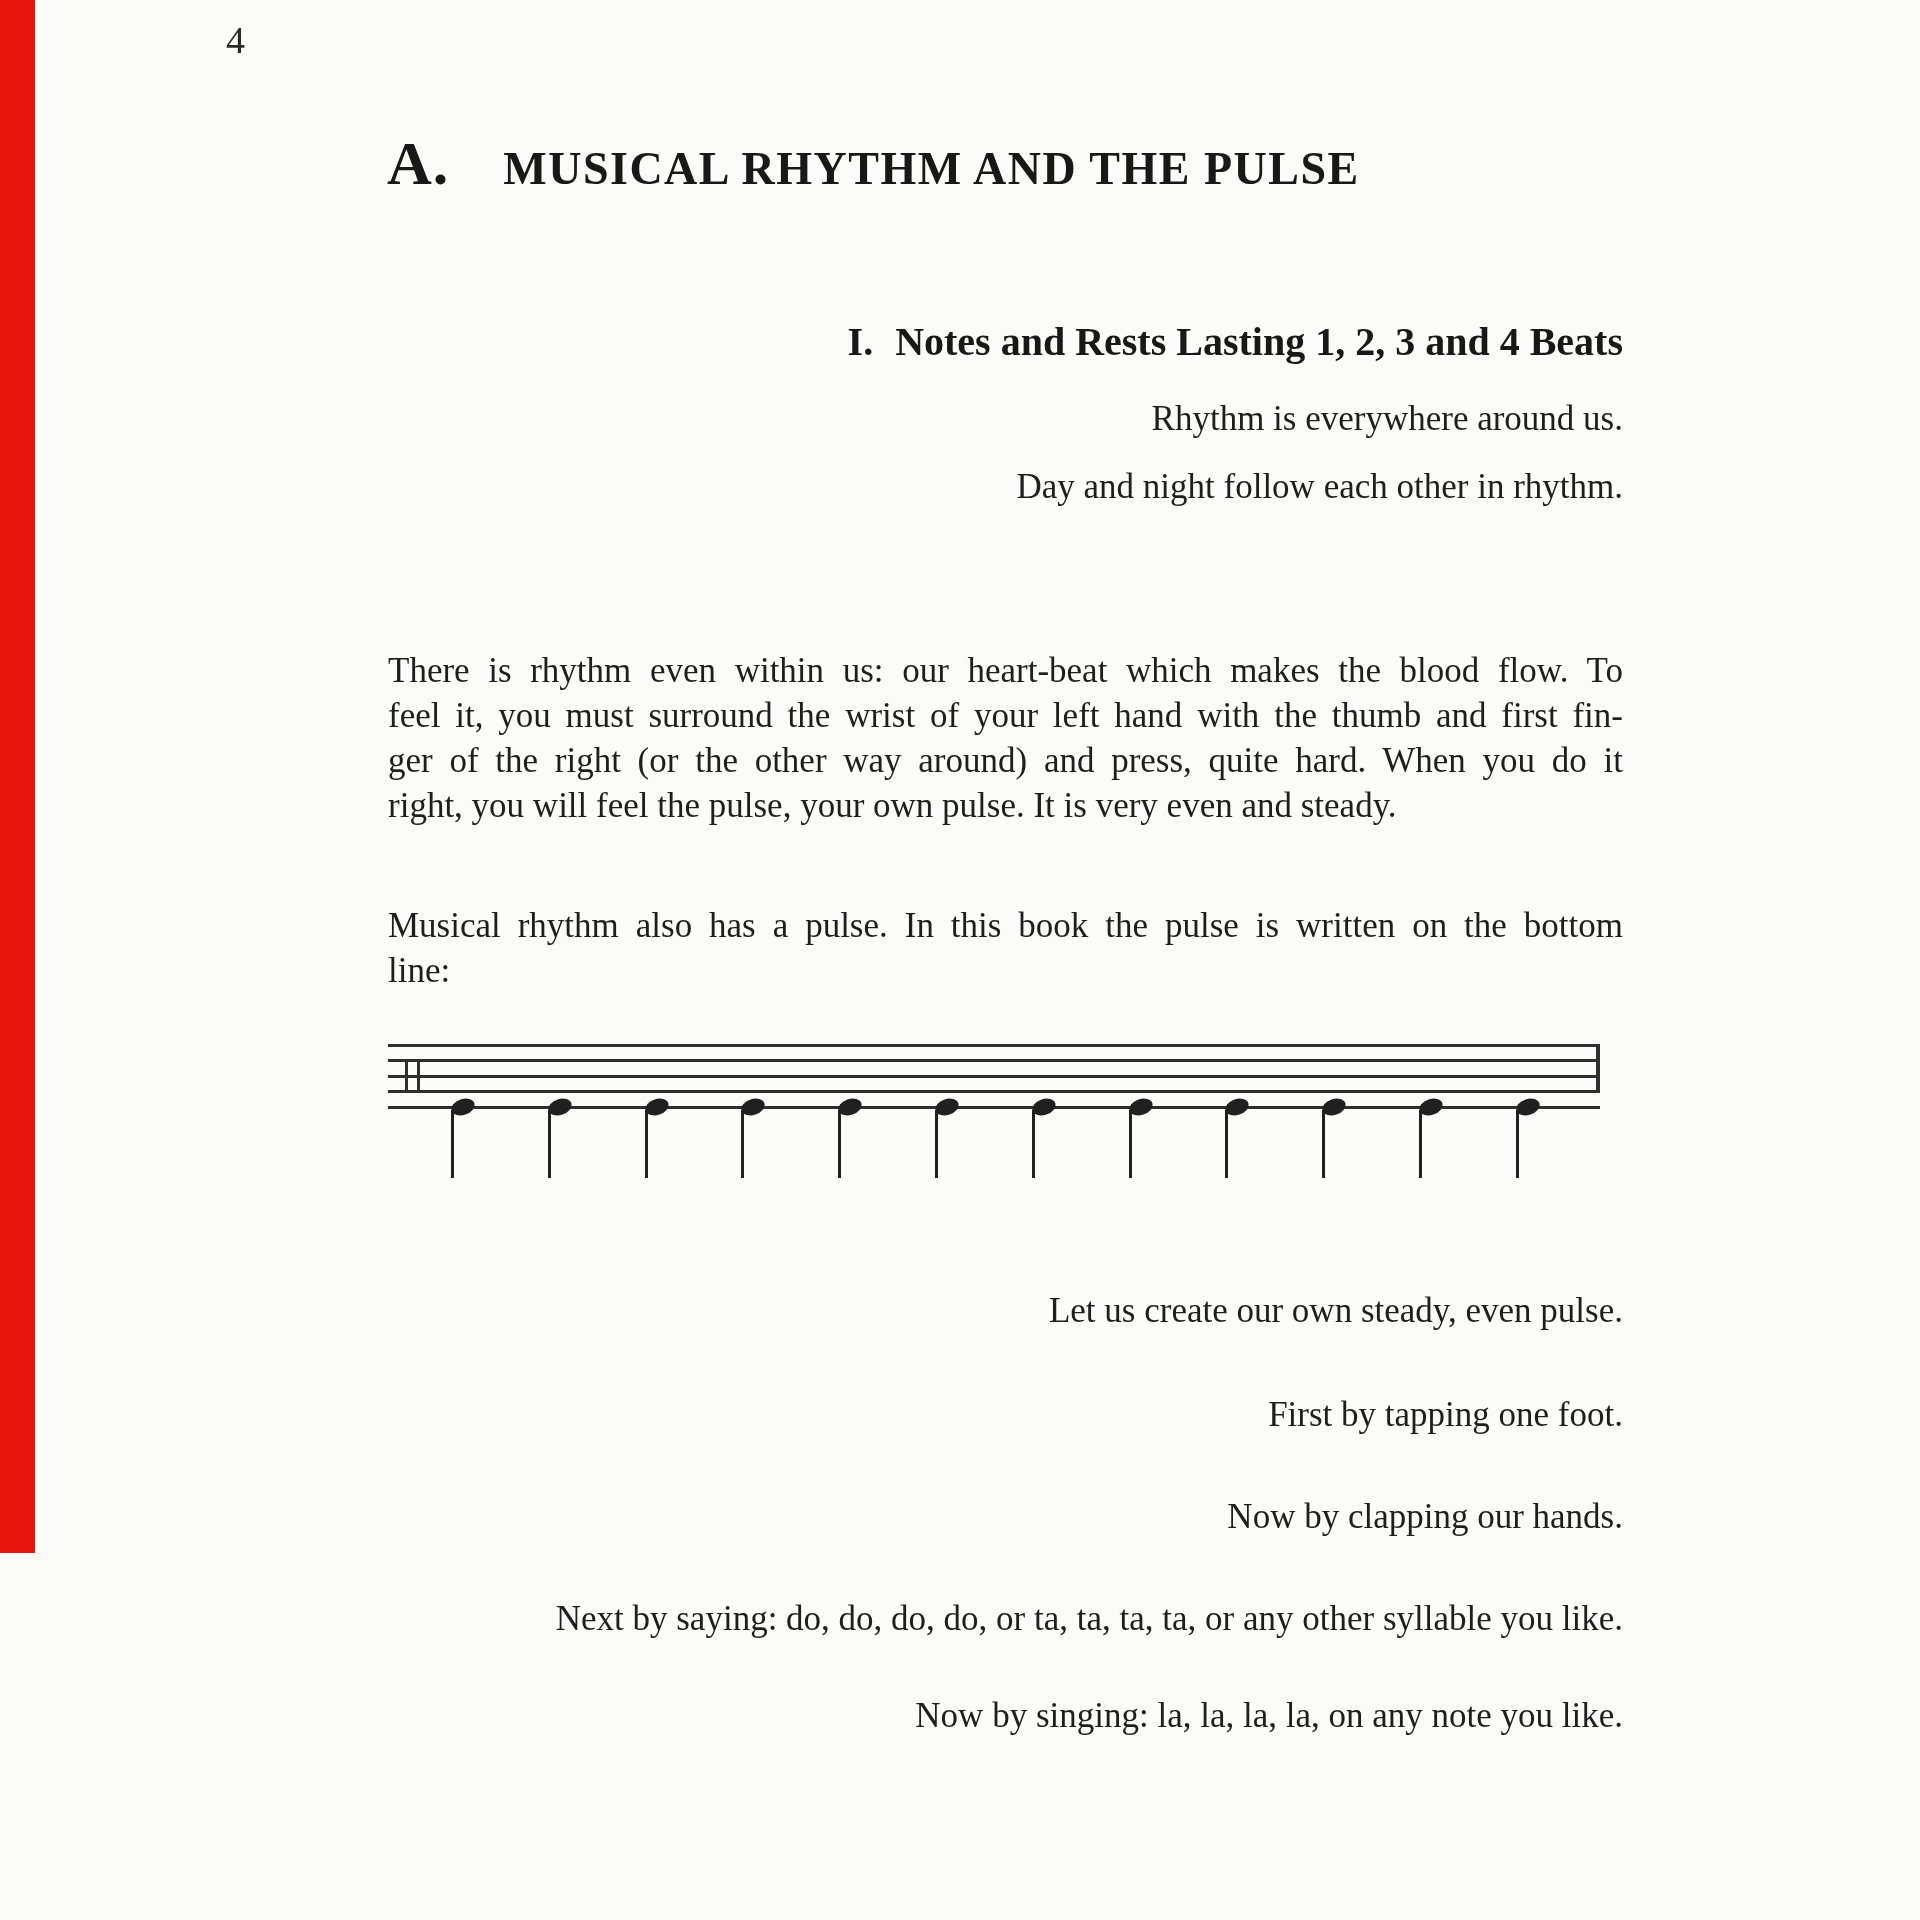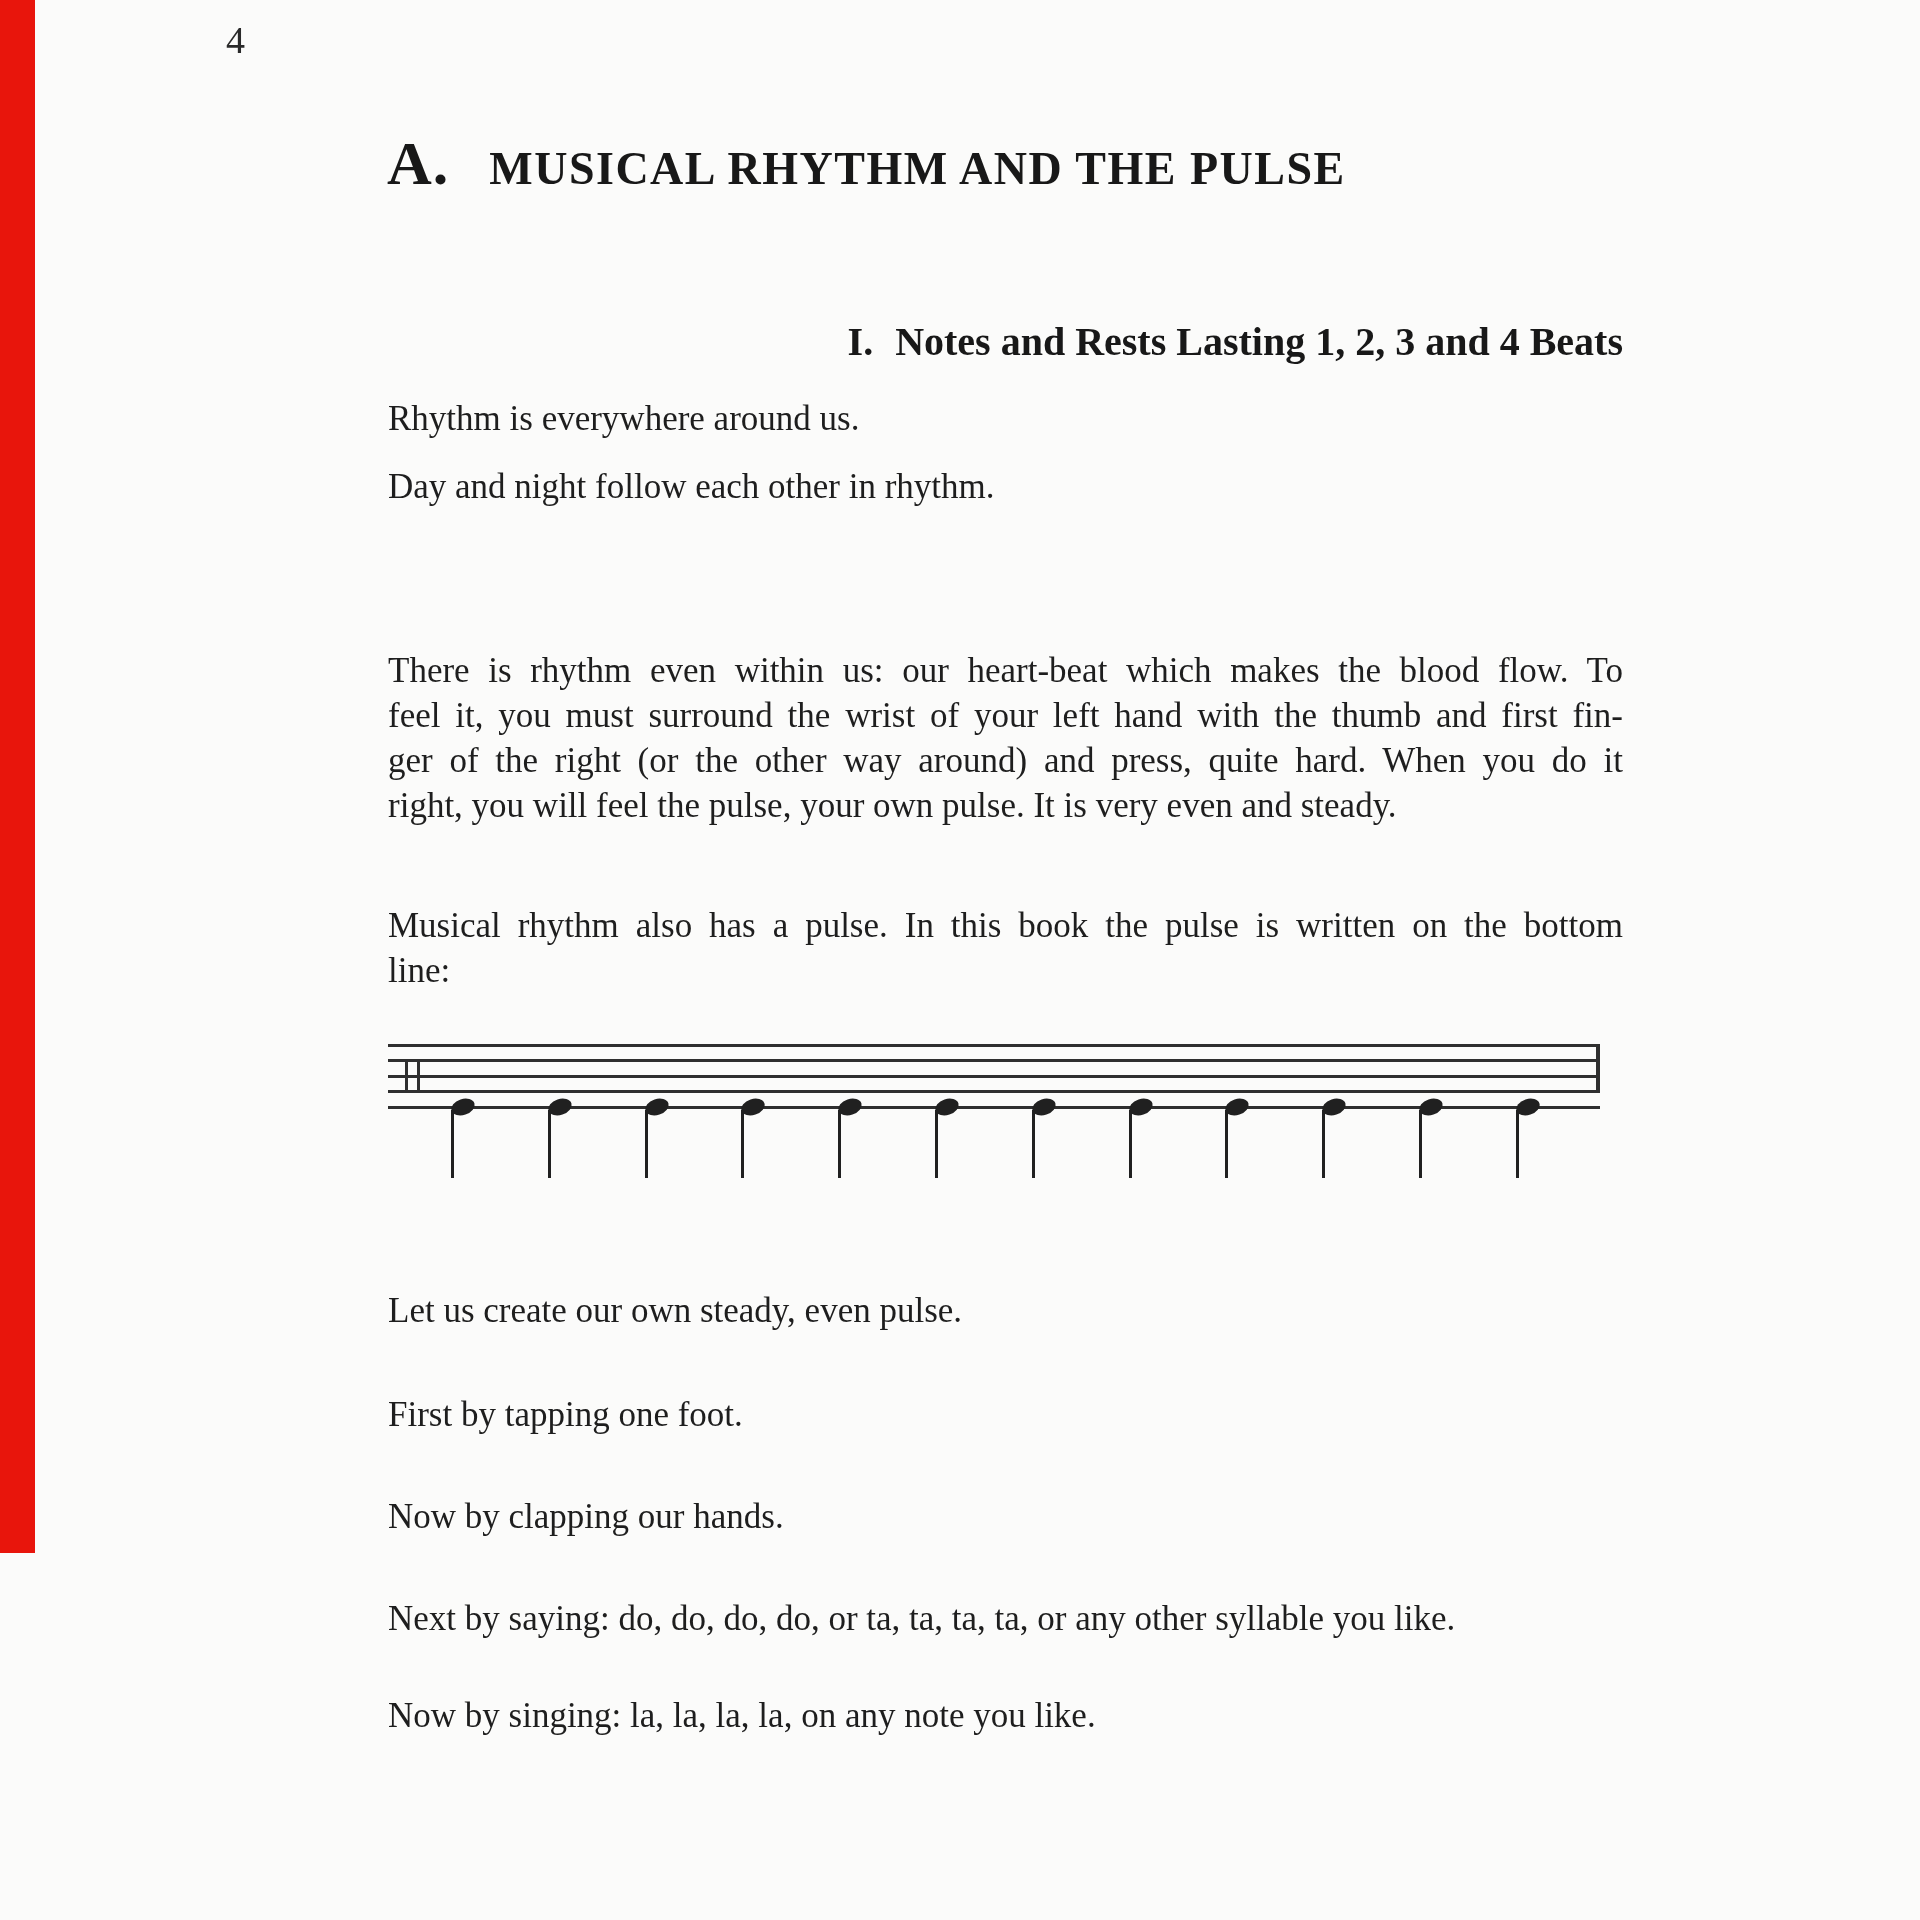--- a/index.html
+++ b/index.html
@@ -19,32 +19,32 @@
     font-size:38px;color:#2a2a2a;
   }
   .heading-row{
     position:absolute;left:387px;top:128px;
     display:flex;align-items:baseline;white-space:nowrap;
   }
   .heading-letter{
     font-size:62px;font-weight:bold;letter-spacing:1px;color:#181818;
   }
   .heading-title{
-    margin-left:40px;font-size:46px;font-weight:bold;
+    margin-left:54px;font-size:46px;font-weight:bold;
     letter-spacing:1.5px;color:#181818;
   }
   .subheading{
     position:absolute;left:388px;top:318px;width:1235px;
     text-align:right;font-size:40px;font-weight:bold;color:#181818;
     white-space:nowrap;
   }
   .subheading .numeral{margin-right:22px;}
   .bodyline{
     position:absolute;left:388px;width:1235px;
-    font-size:35px;line-height:45px;color:#1e1e1e;
+    font-size:35px;line-height:45px;color:#1e1e1e;text-align:right;
   }
   .para{position:absolute;left:388px;width:1235px;font-size:35px;color:#1e1e1e;}
   .para .pline{display:block;line-height:45px;}
   .para .pline.justify{text-align:justify;text-align-last:justify;}
   
   .staff{
     position:absolute;left:388px;top:1044px;width:1212px;height:135px;
   }
   .staff-line{
     position:absolute;left:0;width:1212px;height:3px;background:#2f2f2f;

